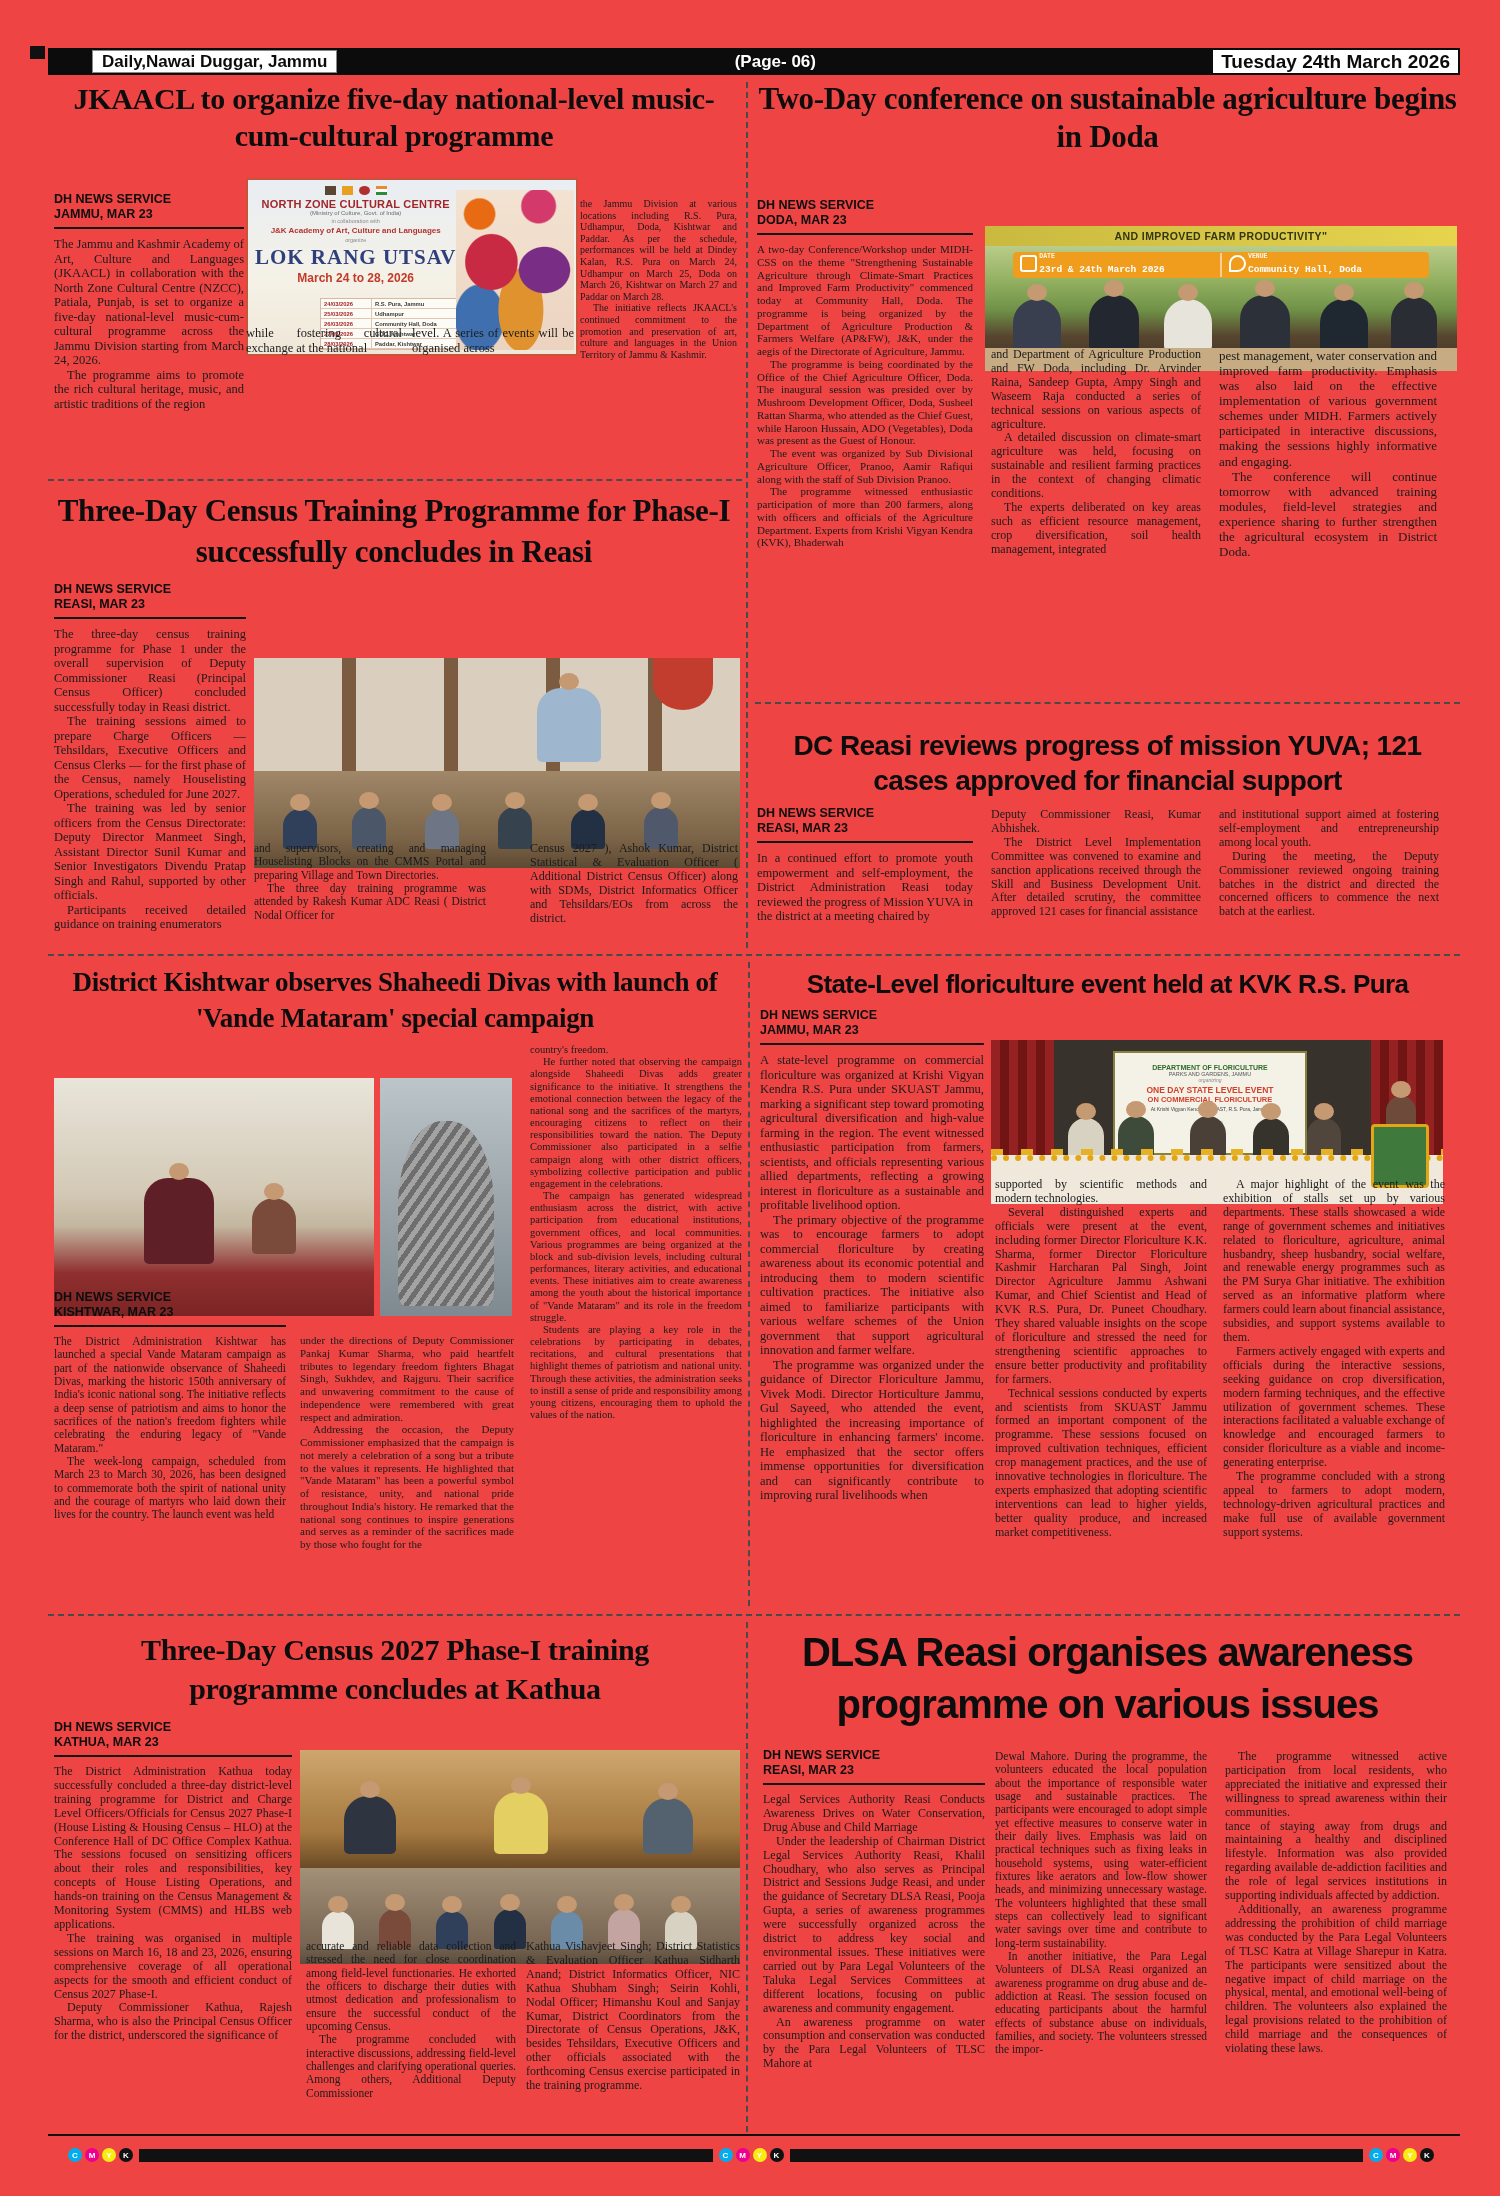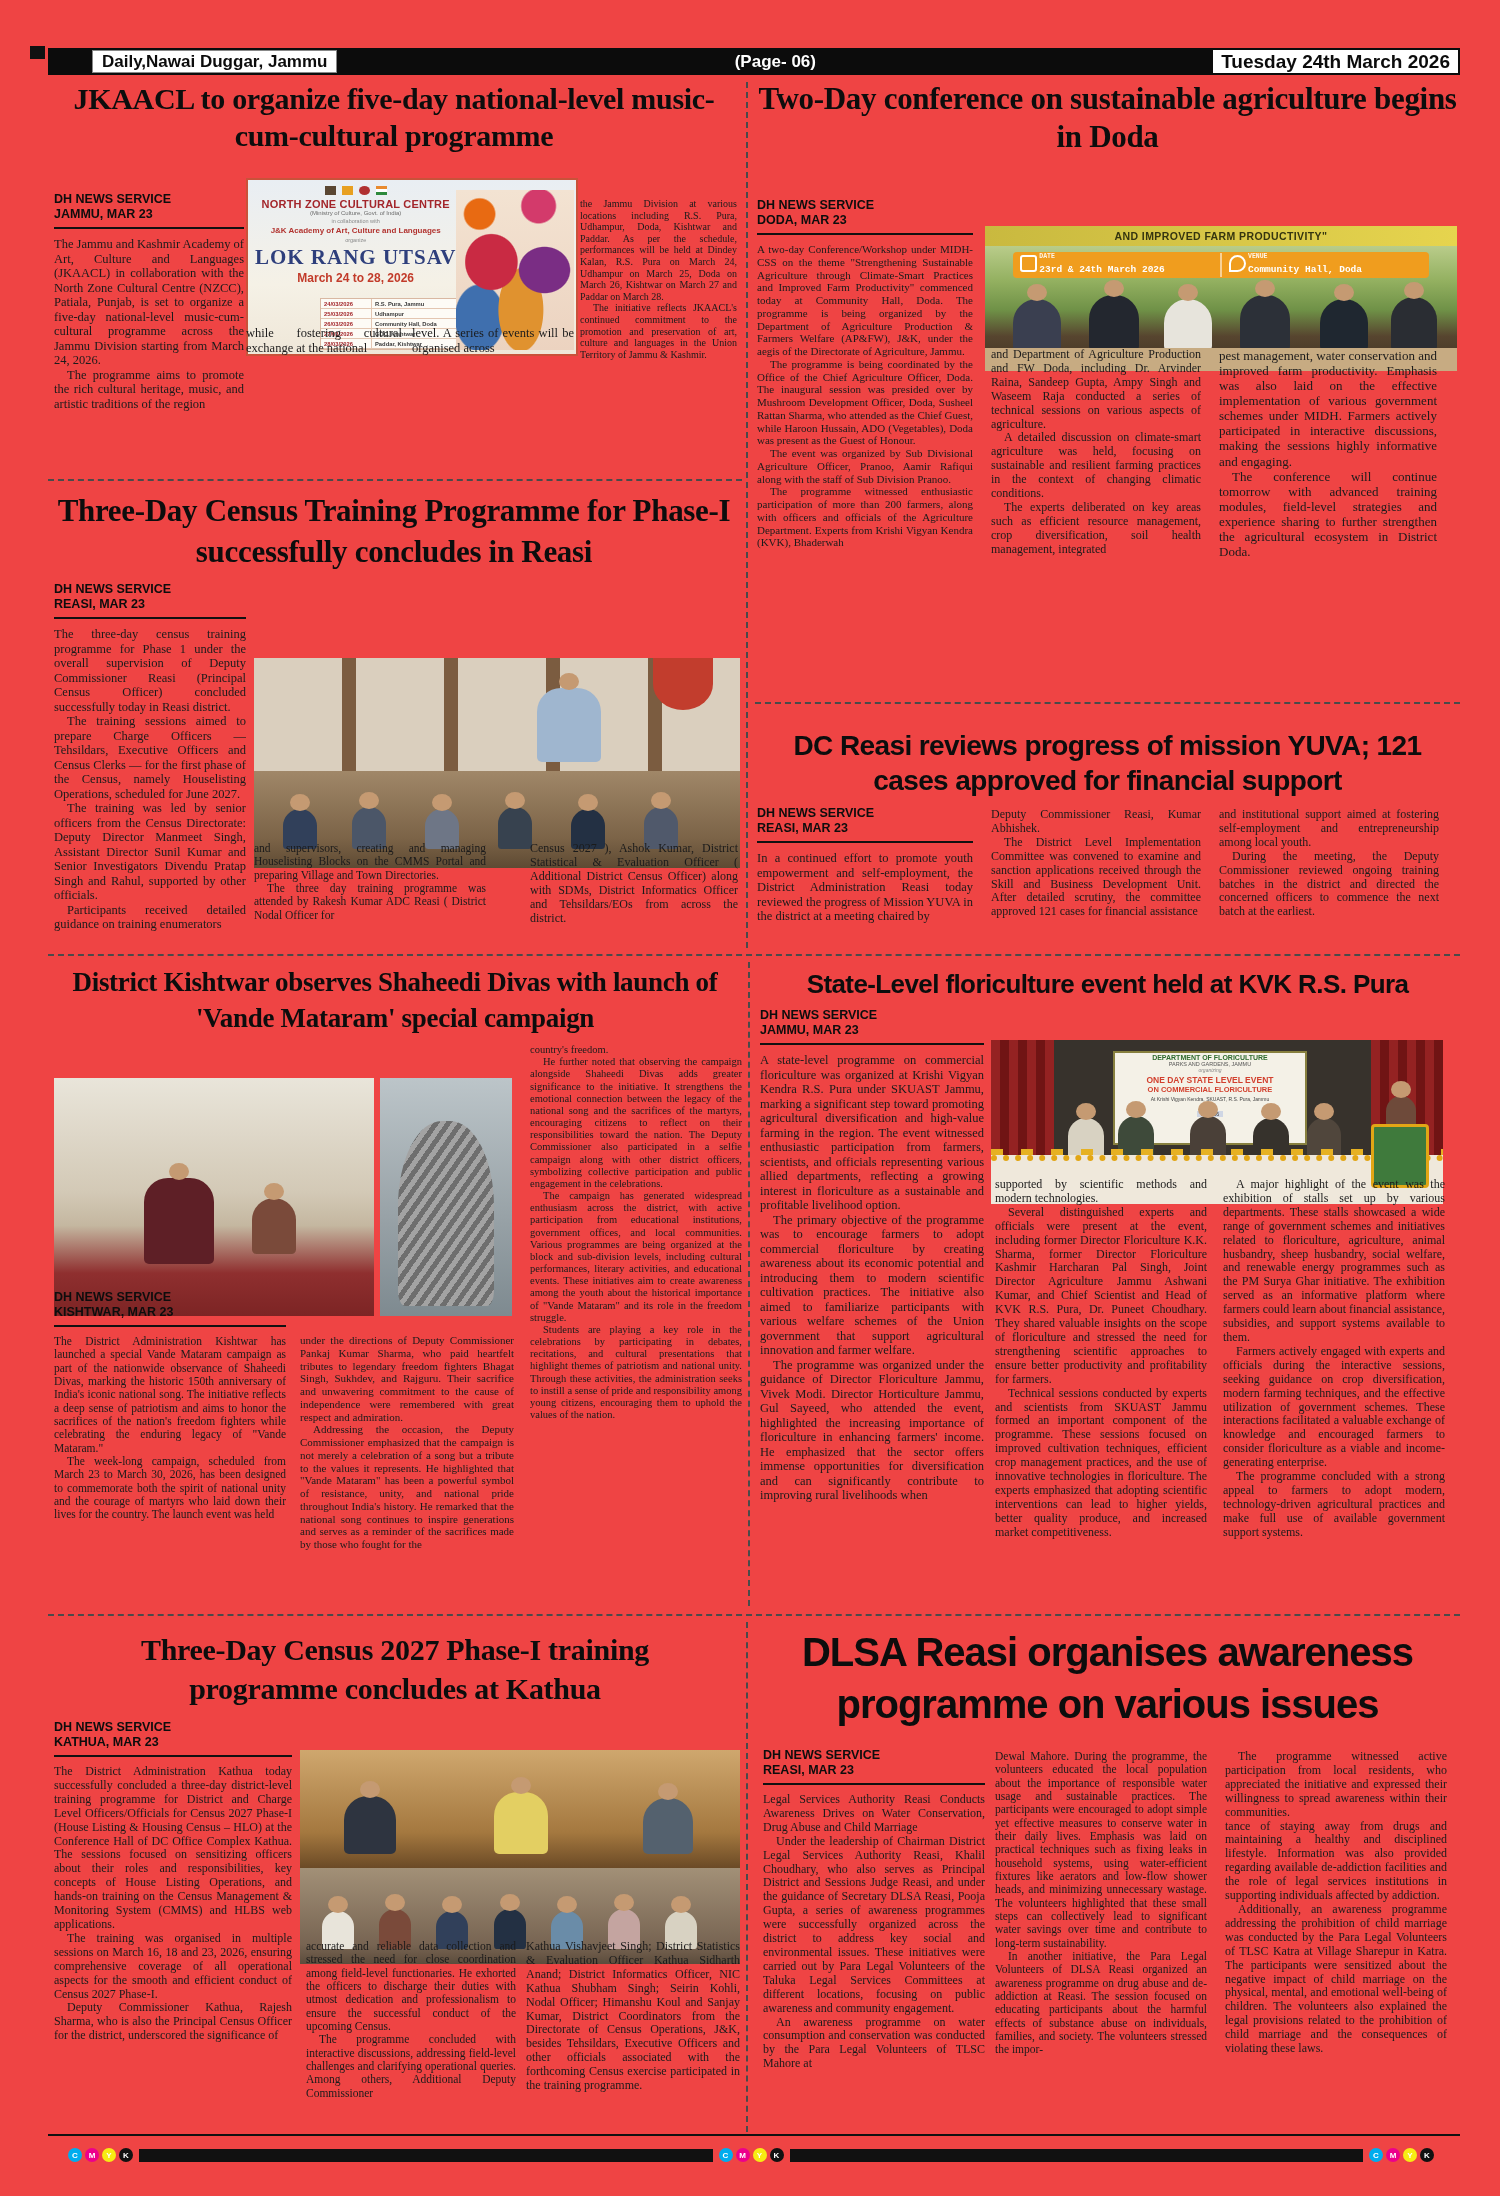--- a/index.html
+++ b/index.html
@@ -89,21 +89,21 @@
   
   #kish1{background:linear-gradient(180deg,#e9e5da 0%,#d3c9b6 48%,#c4b7a0 62%,#8f2f2f 82%,#7c2424 100%);}
   #kish2{background:linear-gradient(180deg,#bcc5c9 0%,#97a1a6 60%,#7e8a90 100%);}
   .shawl{position:absolute;left:14%;top:18%;width:72%;height:78%;border-radius:46% 46% 8% 8%;
      background:repeating-linear-gradient(125deg,#6e6e6e 0 5px,#a3a3a3 5px 10px);}
 
   
   #flori-ph{background:#37322c;}
   .f-cur{position:absolute;top:0;height:100%;background:repeating-linear-gradient(90deg,#942222 0 9px,#701414 9px 18px);}
   .f-banner{position:absolute;left:27%;top:7%;width:42%;height:54%;background:#f4f1e7;border:2px solid #87803f;
-     text-align:center;font-family:"Liberation Sans",sans-serif;padding-top:1px;}
+     text-align:center;font-family:"Liberation Sans",sans-serif;padding-top:11px;}
   .f-b1{font-size:7px;font-weight:bold;color:#2f6b2f;}
   .f-b2{font-size:5.5px;color:#555;}
   .f-b3{font-size:5px;color:#888;font-style:italic;}
   .f-b4{font-size:8.5px;font-weight:bold;color:#d2402e;margin-top:2px;}
   .f-b5{font-size:7.5px;font-weight:bold;color:#d2402e;}
   .f-b6{font-size:5px;color:#444;margin-top:2px;}
   .f-b7{font-size:5px;color:#222;background:#cfd6e4;display:inline-block;padding:0 4px;margin-top:1px;}
   .f-table{position:absolute;left:0;bottom:0;width:100%;height:26%;background:#efe8db;
      border-top:6px dotted #e2a615;}
   .f-garl{position:absolute;left:0;bottom:26%;width:100%;height:12px;

